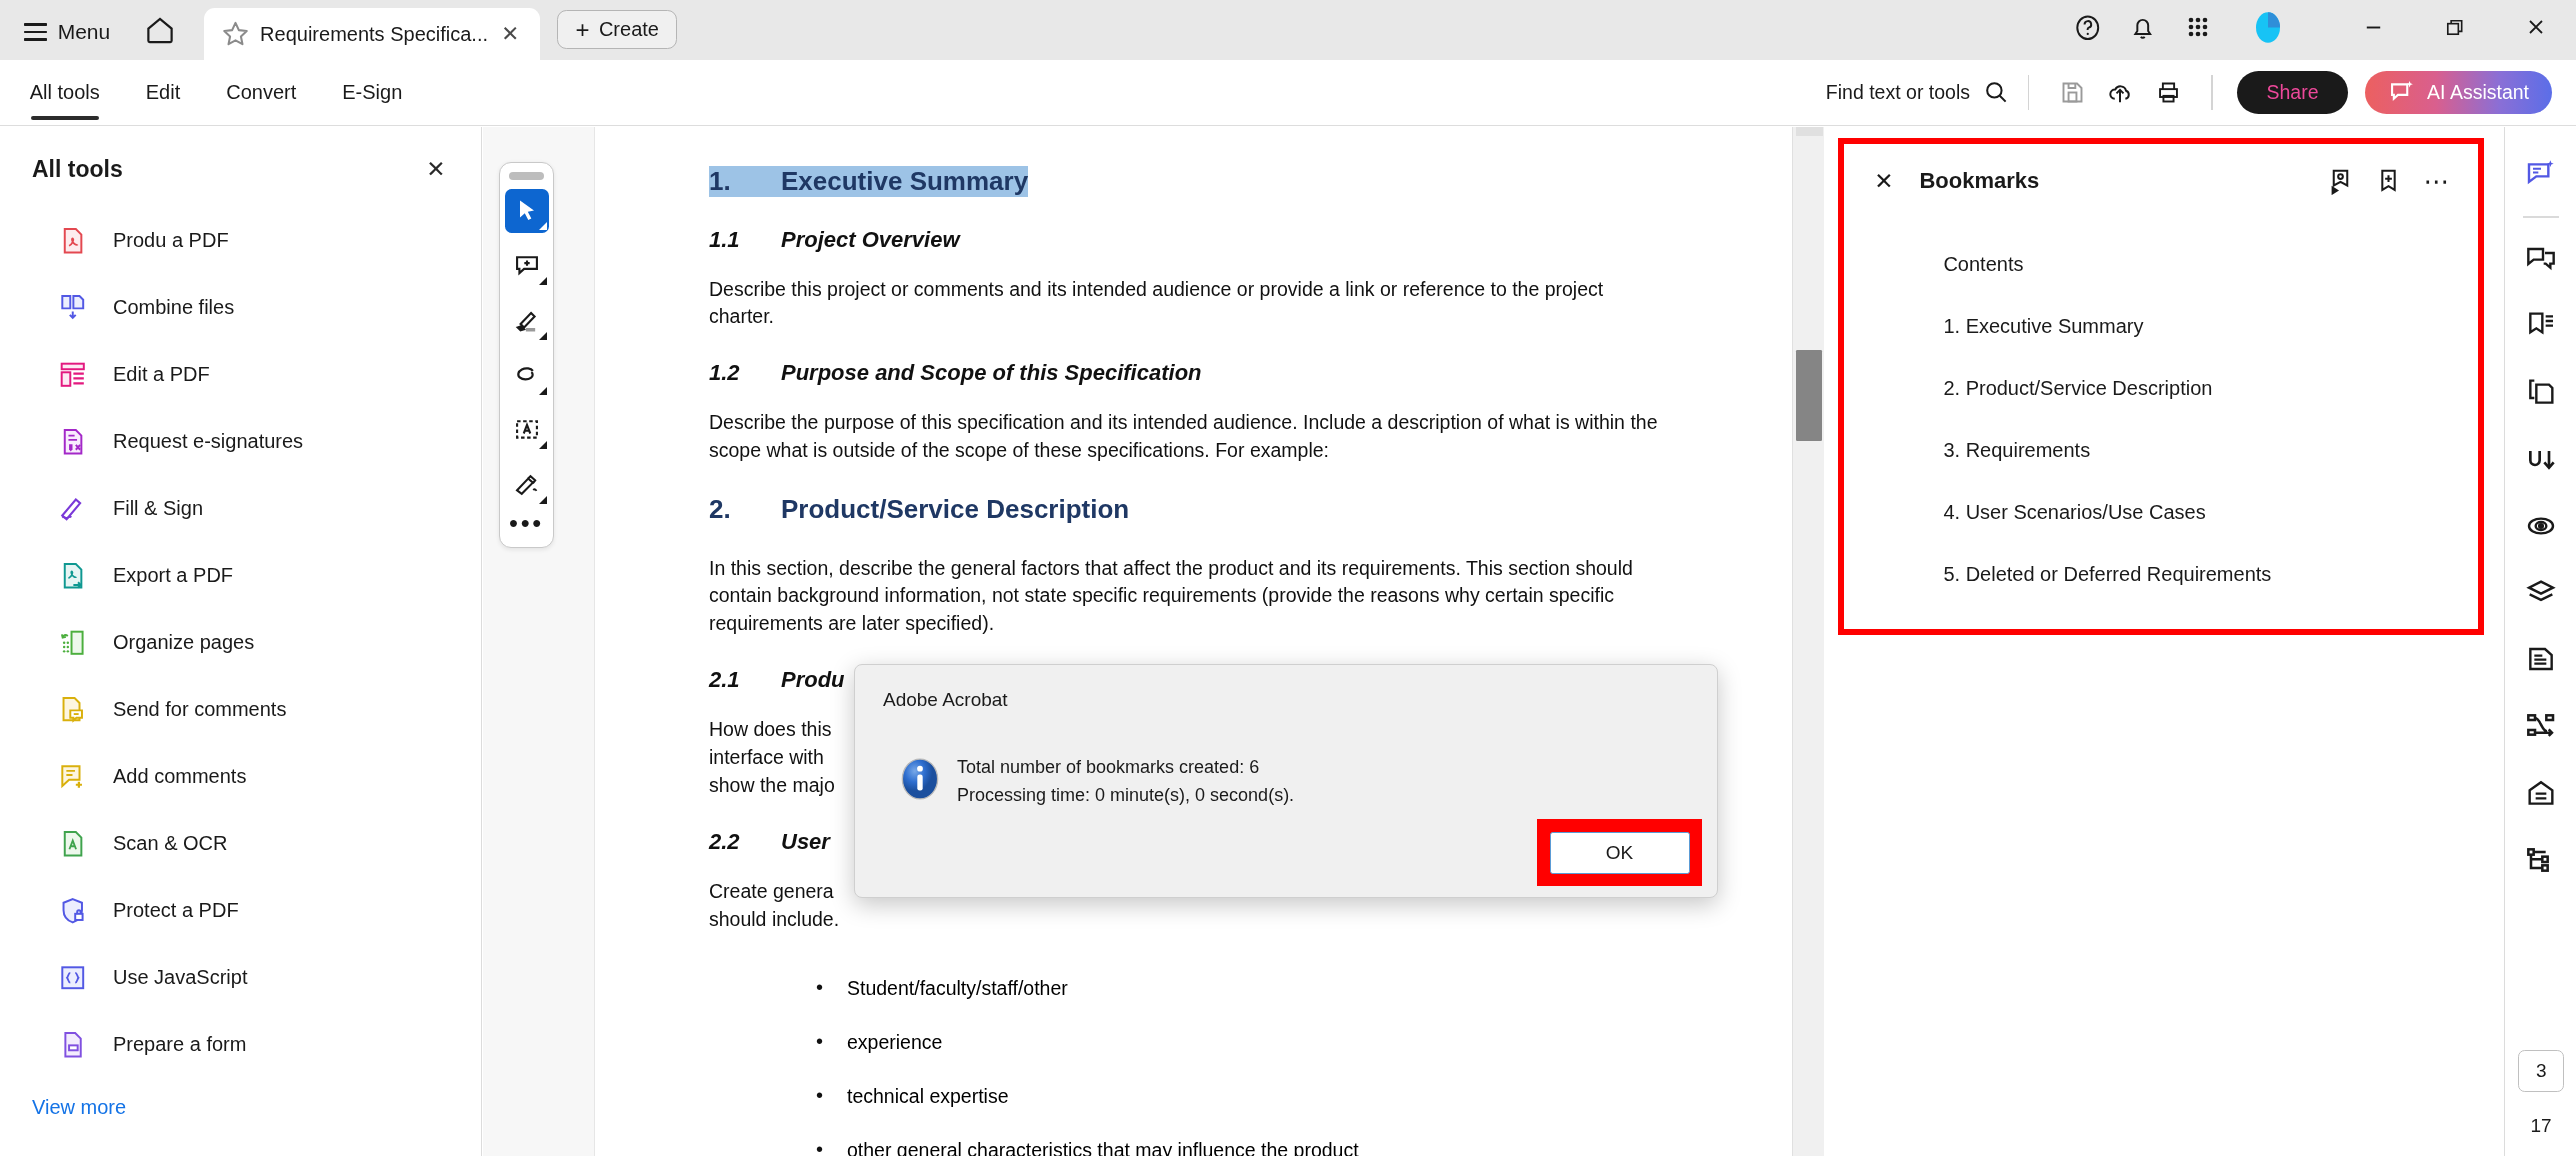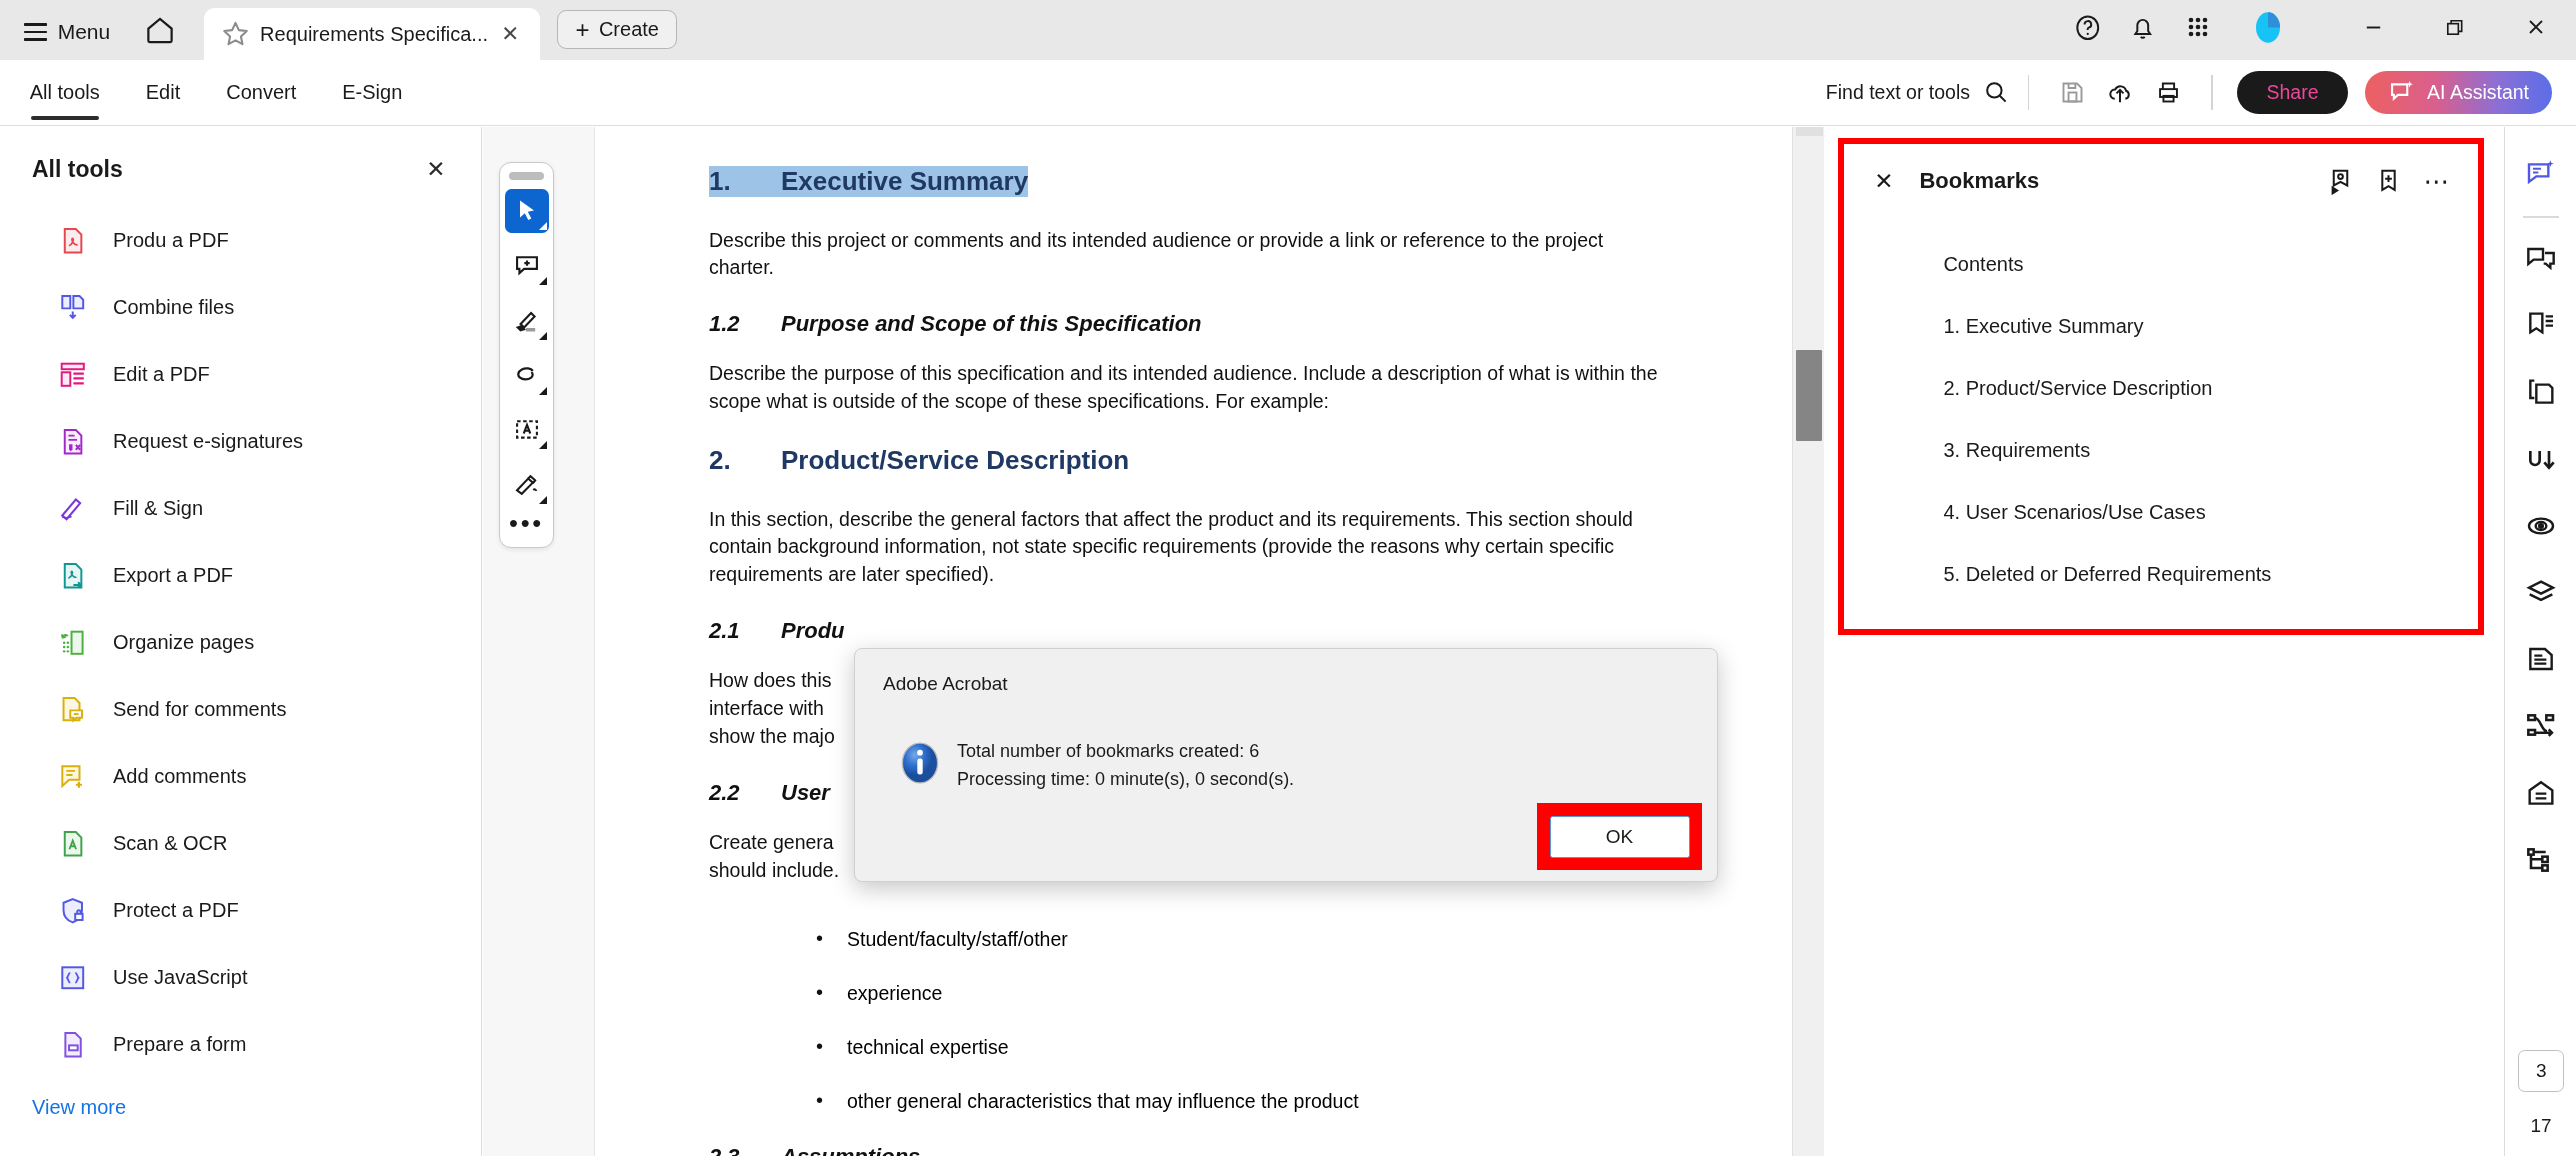--- a/index.html
+++ b/index.html
@@ -226,21 +226,21 @@
     display: flex; align-items: center; justify-content: center;
     font-size: 19px; color: #1a1a1a; cursor: pointer; background: #fff;
   }
   #page-total {
     position: absolute; left: 0; bottom: 19px; width: 72px; text-align: center;
     font-size: 19px; color: #1a1a1a;
   }
 
   
   #modal {
-    position: absolute; left: 854px; top: 648px; width: 864px; height: 234px;
+    position: absolute; left: 854px; top: 664px; width: 864px; height: 234px;
     background: #f0f0f0; border: 1.3px solid #cfcfcf; border-radius: 8px;
     box-shadow: 0 6.7px 23px rgba(0,0,0,0.22);
   }
   #modal-title { position: absolute; left: 28px; top: 24px; font-size: 19px; color: #1a1a1a; }
   #modal-info-icon { position: absolute; left: 42px; top: 91px; width: 46px; height: 46px; }
   #modal-msg { position: absolute; left: 102px; top: 89px; font-size: 18px; color: #1a1a1a; line-height: 1.55; }
   #modal-ok-wrap {
     position: absolute; right: 14.8px; bottom: 10.7px; padding: 6.7px;
     border: 6.7px solid #ff0000; background: #ff0000;
   }
@@ -612,20 +612,24 @@
       <span class="ft-caret"></span>
     </div>
 
     <div id="ft-more">•••</div>
   </div>
 
   <div id="page">
     <div class="h1 hl">
       <span class="num">1.</span>
       <span class="txt">Executive Summary</span>
+    </div>
+    <div class="h2">
+      <span class="num">1.1</span>
+      <span>Project Overview</span>
     </div>
     <p class="p">Describe this project or comments and its intended audience or provide a link or reference to the project charter.</p>
     <div class="h2">
       <span class="num">1.2</span>
       <span>Purpose and Scope of this Specification</span>
     </div>
     <p class="p">Describe the purpose of this specification and its intended audience.   Include a description of what is within the scope what is outside of the scope of these specifications.  For example:</p>
     <div class="h1">
       <span class="num">2.</span>
       <span class="txt">Product/Service Description</span>

